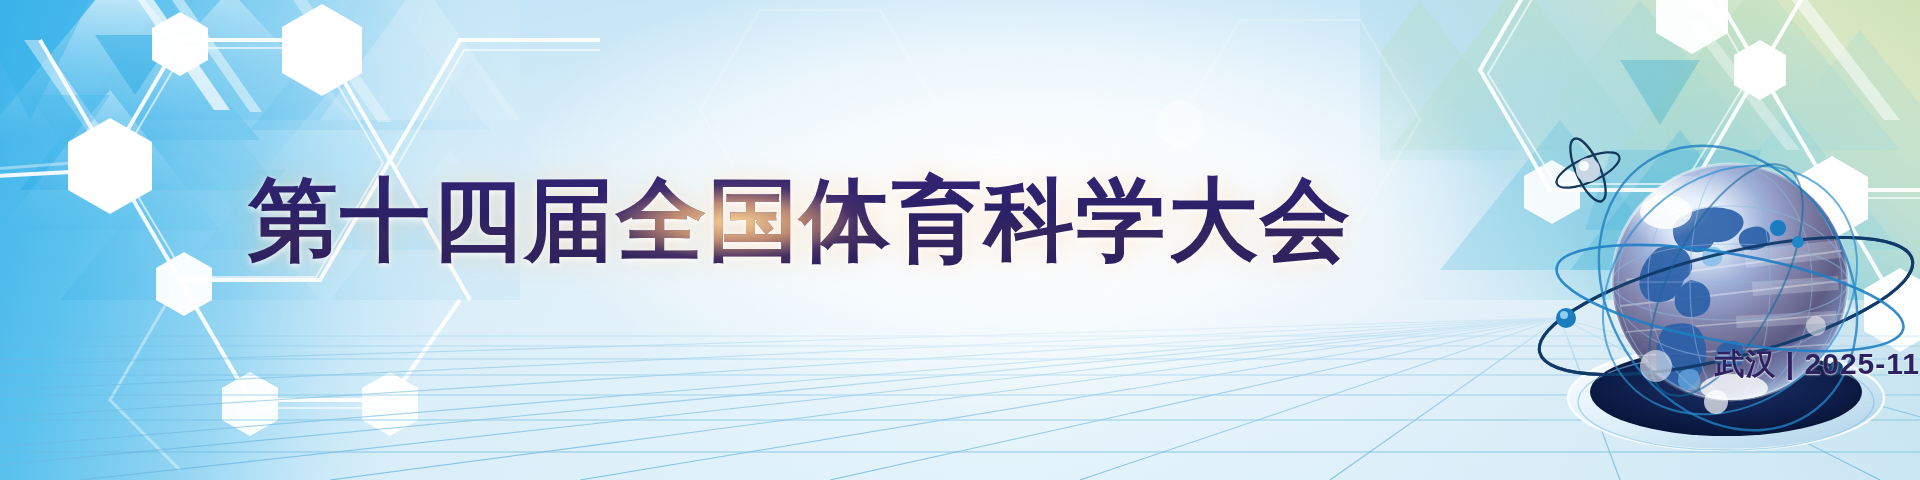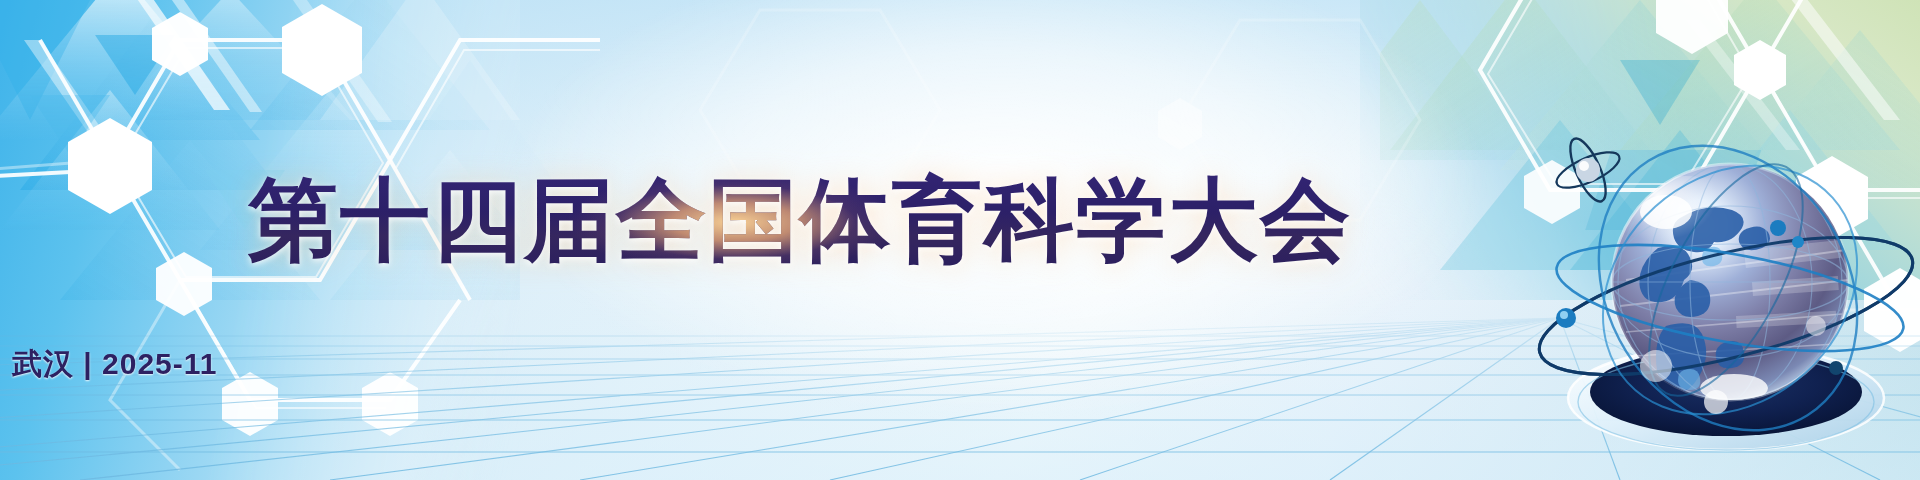--- a/index.html
+++ b/index.html
@@ -84,22 +84,21 @@
   }
   .title-glow{
     position:absolute;left:690px;top:168px;width:330px;height:90px;
     background:radial-gradient(ellipse at center,rgba(255,206,140,.55) 0%,rgba(255,190,120,.22) 38%,rgba(255,190,120,0) 72%);
     pointer-events:none;mix-blend-mode:screen;
   }
 
   .subtitle{
     position:absolute;
     left:12px;right:0;top:344px;
-    text-align:left;
-    padding-right:320px;
+    text-align:right;
     box-sizing:border-box;
     font-family:"Liberation Sans","DejaVu Sans",sans-serif;
     font-weight:700;
     font-size:30px;
     letter-spacing:1px;
     color:#2d2162;
     white-space:nowrap;
     text-shadow:0 1px 2px rgba(255,255,255,.9);
   }
 </style>

